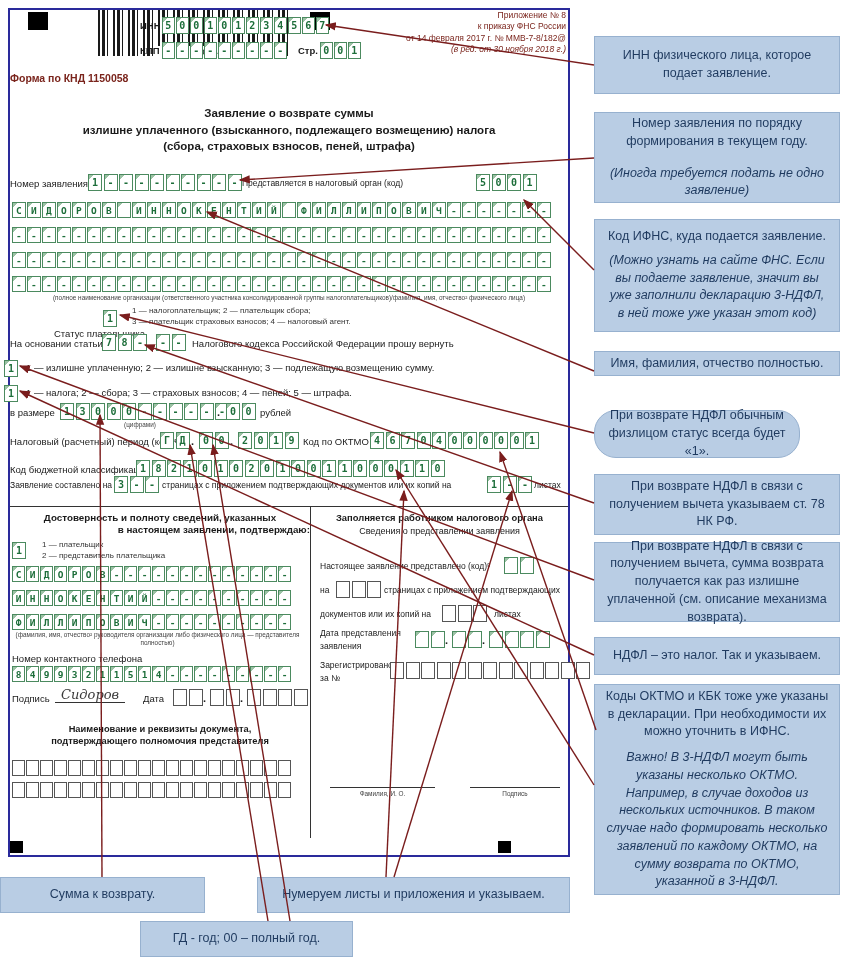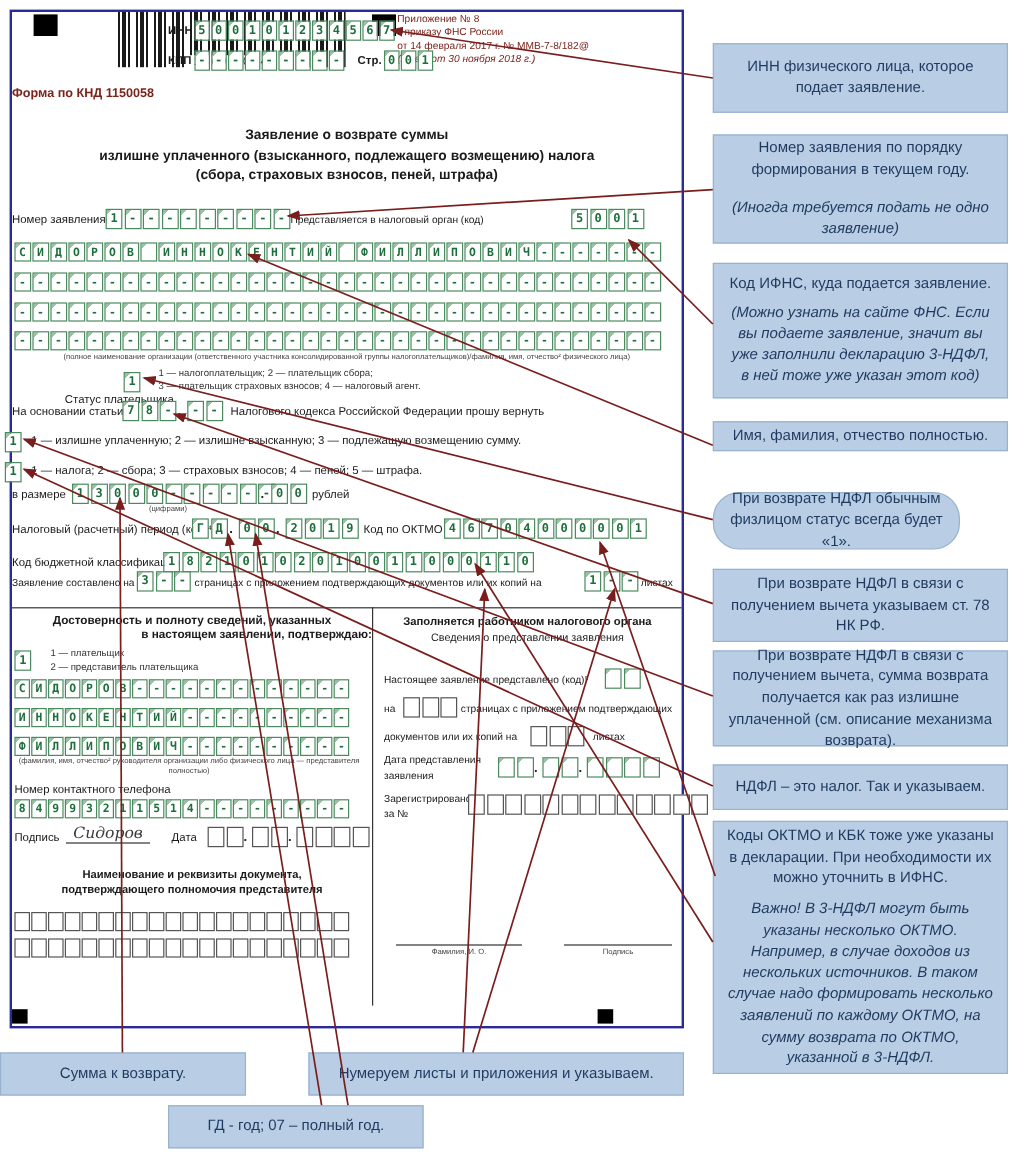--- a/index.html
+++ b/index.html
@@ -6,21 +6,21 @@
   #page{position:relative;width:846px;height:960px;background:#fff;overflow:hidden;
         font-family:"Liberation Sans",sans-serif;color:#1a1a1a;}
 
   
   .form{position:absolute;left:8px;top:8px;width:558px;height:845px;
         border:2px solid #2a2a9b;background:#fff;}
   .abs{position:absolute;}
   .sq{position:absolute;background:#000;}
 
   .maroon{color:#7a241c;text-align:right;}
-  .hdr-right{right:2px;top:0;width:235px;text-align:left;font-size:8.5px;line-height:1.35;}
+  .hdr-right{right:2px;top:0;width:235px;text-align:right;font-size:8.5px;line-height:1.35;}
   .knd{left:0;top:62px;font-size:10.5px;font-weight:bold;}
 
   .barcode{left:88px;top:0;width:190px;height:46px;
     background:repeating-linear-gradient(90deg,#1a1a1a 0 2px,#fff 2px 4px,#1a1a1a 4px 7px,#fff 7px 9px,#1a1a1a 9px 10px,#fff 10px 15px);}
   .barcode span{position:absolute;bottom:-1px;left:50%;transform:translateX(-50%);
     background:#fff;padding:0 4px;font-size:9.5px;letter-spacing:2px;color:#222;}
 
   .lab{font-size:9.5px;}
   .lab-sm{font-size:8.5px;}
   .lab-xs{font-size:8px;color:#333;}
@@ -692,21 +692,21 @@
     <div>Коды ОКТМО и КБК тоже уже указаны в декларации. При необходимости их можно уточнить в ИФНС.</div>
     <div class="note" style="margin-top:8px;">Важно!  В 3-НДФЛ могут быть указаны несколько ОКТМО.  Например, в случае доходов из нескольких источников. В таком случае надо формировать несколько заявлений по каждому ОКТМО, на сумму возврата по ОКТМО, указанной в 3-НДФЛ.</div>
   </div>
   <div class="callout" style="left:0px;top:877px;width:205px;height:36px;">
     <div>Сумма к возврату.</div>
   </div>
   <div class="callout" style="left:257px;top:877px;width:313px;height:36px;">
     <div>Нумеруем листы и приложения и указываем.</div>
   </div>
   <div class="callout" style="left:140px;top:921px;width:213px;height:36px;">
-    <div>ГД - год; 07 – полный год.</div>
+    <div>ГД - год; 00 – полный год.</div>
   </div>
 
   <svg id="arrows" width="846" height="960" viewBox="0 0 846 960">
     <defs>
       <marker id="ah" markerWidth="9" markerHeight="8" refX="7" refY="3" orient="auto">
         <path d="M0,0 L8,3 L0,6 z" fill="#7a1d1d"></path>
       </marker>
     </defs>
     <g stroke="#7a1d1d" stroke-width="1.4" fill="none">
       <path d="M594,65 L326,25" marker-end="url(#ah)"></path>

